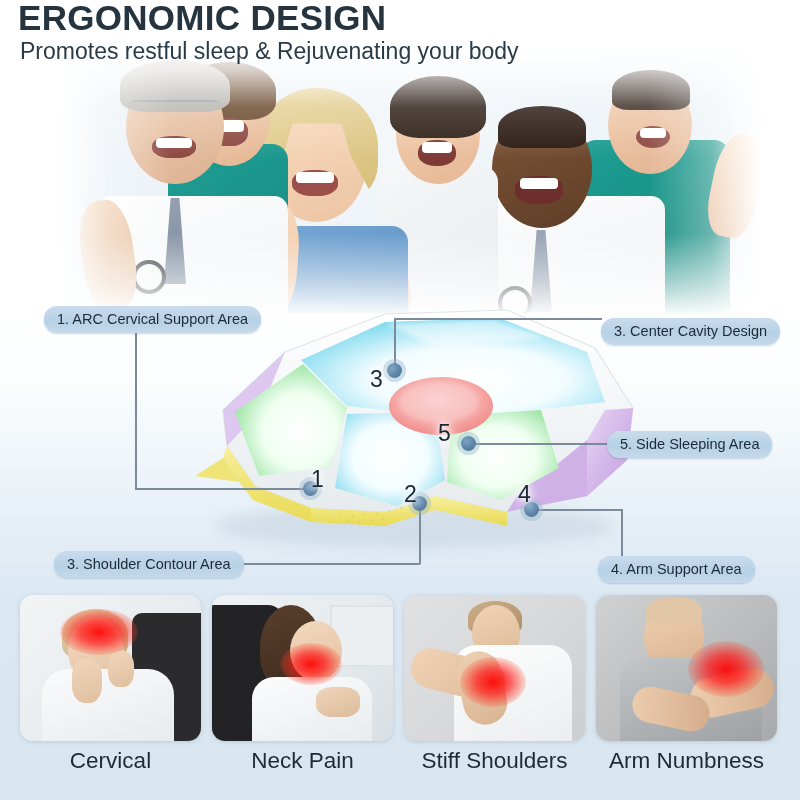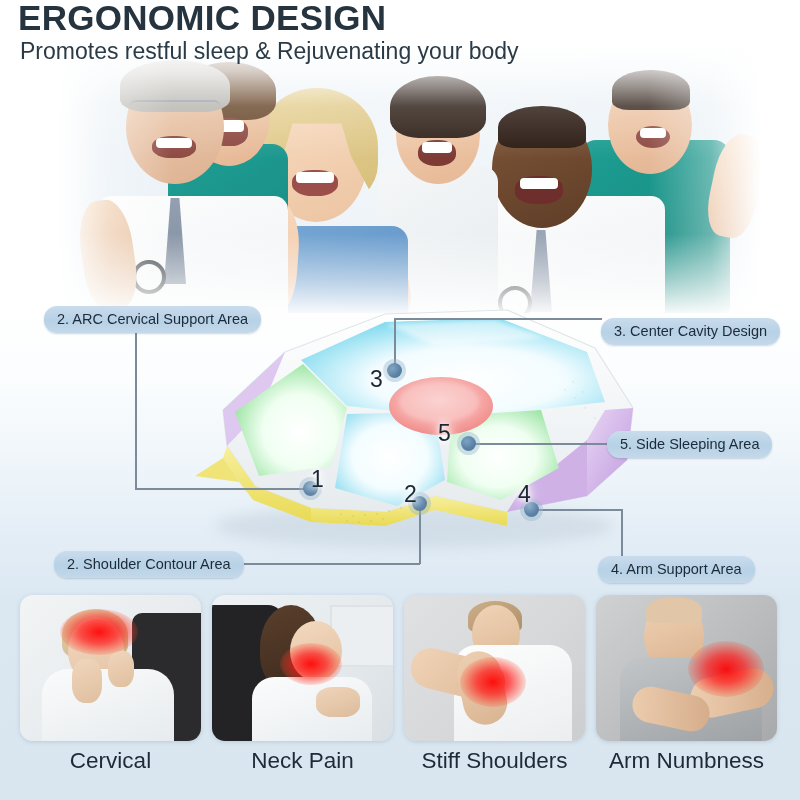--- a/index.html
+++ b/index.html
@@ -264,27 +264,27 @@
         <circle cx="450" cy="118" r="1"></circle>
           <circle cx="460" cy="128" r="1"></circle>
         <circle cx="438" cy="92" r="1"></circle>
           <circle cx="448" cy="102" r="1"></circle>
       </g>
 
       <path d="M250,34 L360,30 L410,48 L300,56 Z" fill="#ffffff" opacity=".5" filter="url(#soft)"></path>
     </svg>
   </div>
 
-  <div class="pill" style="left:44px;top:306px;">2. ARC Cervical Support Area</div>
+  <div class="pill" style="left:44px;top:306px;">1. ARC Cervical Support Area</div>
   <div class="lead v" style="left:135px;top:330px;height:158px;"></div>
   <div class="lead h" style="left:135px;top:488px;width:174px;"></div>
   <div class="marker" style="left:303px;top:481px;"></div>
   <div class="mnum" style="left:311px;top:466px;">1</div>
 
-  <div class="pill" style="left:54px;top:551px;">2. Shoulder Contour Area</div>
+  <div class="pill" style="left:54px;top:551px;">3. Shoulder Contour Area</div>
   <div class="lead h" style="left:234px;top:563px;width:186px;"></div>
   <div class="lead v" style="left:419px;top:502px;height:62px;"></div>
   <div class="marker" style="left:412px;top:496px;"></div>
   <div class="mnum" style="left:404px;top:481px;">2</div>
 
   <div class="pill" style="left:601px;top:306px;margin-top:12px;">3. Center Cavity Design</div>
   <div class="lead h" style="left:394px;top:318px;width:208px;"></div>
   <div class="lead v" style="left:394px;top:318px;height:49px;"></div>
   <div class="marker" style="left:387px;top:363px;"></div>
   <div class="mnum" style="left:370px;top:366px;">3</div>

